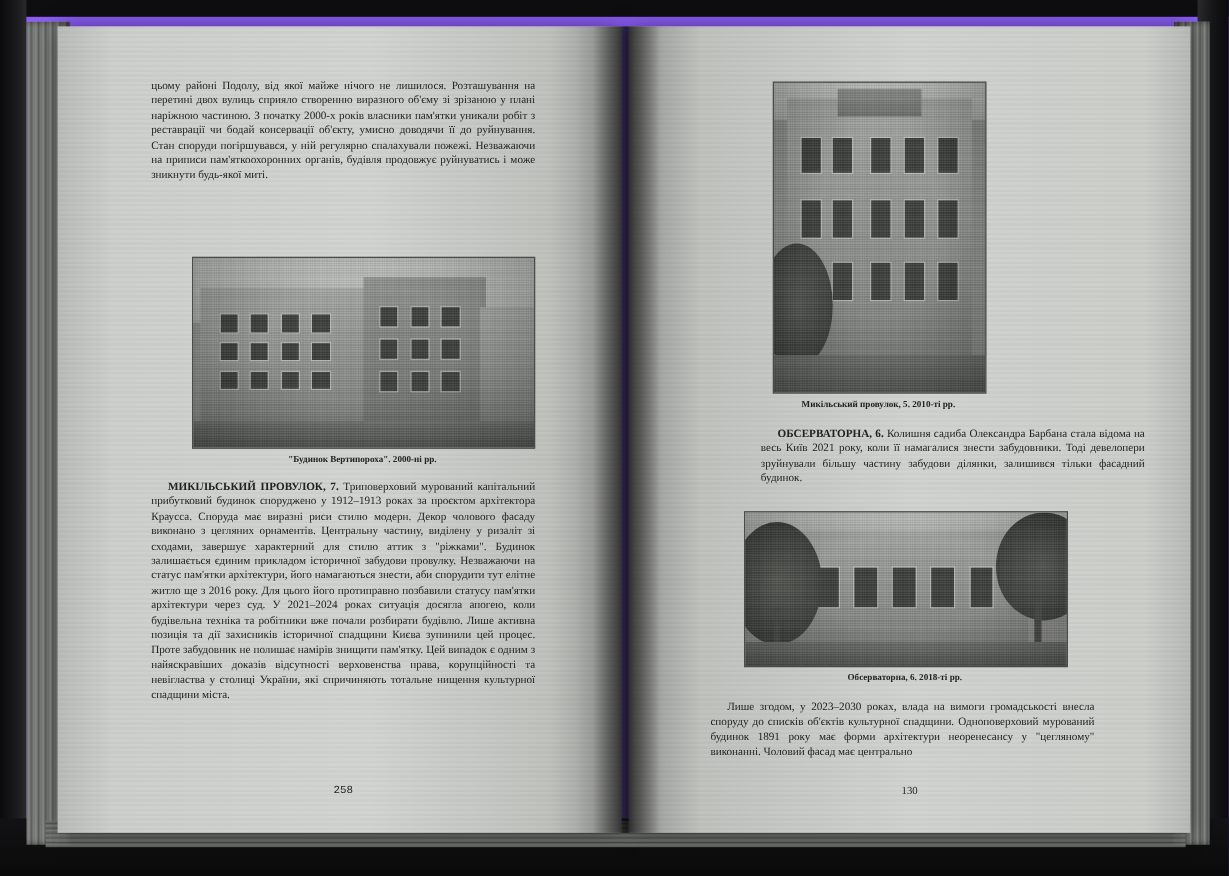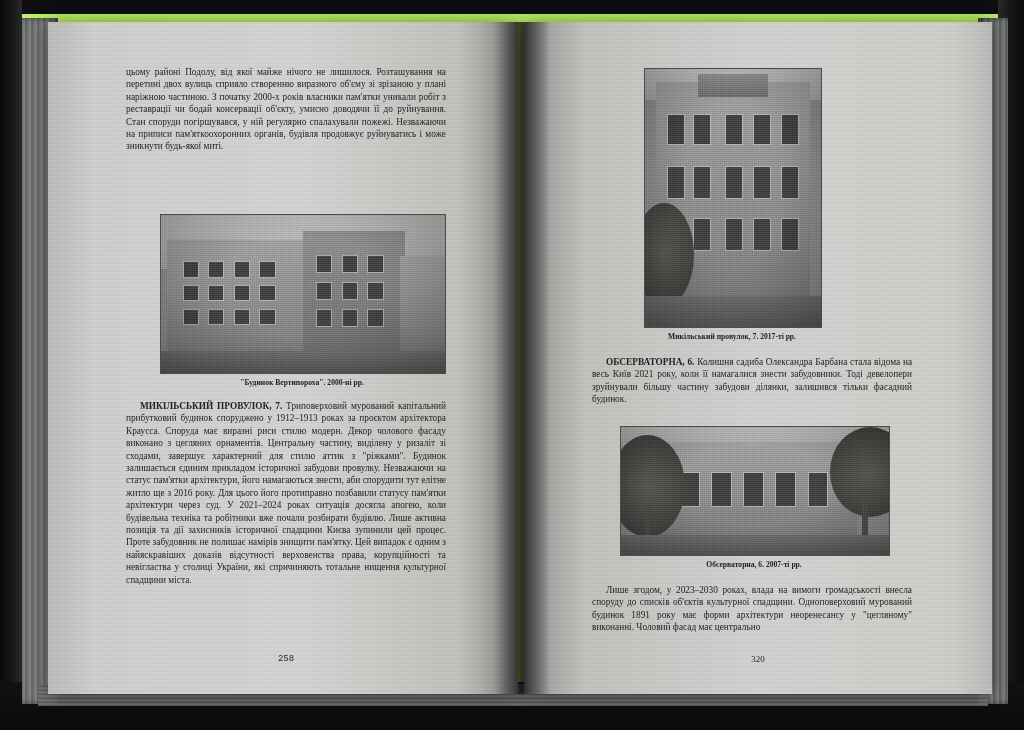--- a/index.html
+++ b/index.html
@@ -12,21 +12,21 @@
     height: 730px;
     overflow: hidden;
     font-family: "Liberation Serif", serif;
   }
 
   
   .scene {
     position: relative;
     width: 1024px;
     height: 730px;
-    background: #bef264;
+    background: #8b5cf6;
   }
 
   
   .desk-left {
     position: absolute;
     left: 0; top: 0;
     width: 22px; height: 730px;
     background: linear-gradient(90deg, #0a0a0b 0%, #1a1a1c 60%, #2a2a2c 100%);
   }
   .desk-right {
@@ -320,45 +320,45 @@
       <div class="win" style="left:28%; top:58%; width:9%; height:12%"></div>
       <div class="win" style="left:46%; top:58%; width:9%; height:12%"></div>
       <div class="win" style="left:62%; top:58%; width:9%; height:12%"></div>
       <div class="win" style="left:78%; top:58%; width:9%; height:12%"></div>
 
       <div class="tree" style="left:-6%; top:52%; width:34%; height:40%;"></div>
       <div class="ground" style="height:12%"></div>
       <div class="grain"></div>
       <div class="vign"></div>
     </div>
-    <div class="caption" style="left:636px; top:324px; width:176px;">Микільський провулок, 7. 2017-ті рр.</div>
-
-    <div class="col right-col" style="top:348px;">
+    <div class="caption" style="left:636px; top:324px; width:176px;">Микільський провулок, 5. 2010-ті рр.</div>
+
+    <div class="col right-col" style="top:348px;margin-left:42px;">
       <p class="indent"><b>ОБСЕРВАТОРНА, 6.</b> <span>Колишня садиба Олександра Барбана стала відома на весь Київ 2021 року, коли її намагалися знести забудовники. Тоді девелопери зруйнували більшу частину забудови ділянки, залишився тільки фасадний будинок.</span></p>
     </div>
 
     <div class="photo" style="left:612px; top:418px; width:268px; height:128px;">
       <div class="sky" style="height:18%"></div>
       <div class="bld" style="left:14%; top:12%; width:74%; height:72%;"></div>
       <div class="win" style="left:22%; top:36%; width:7%; height:26%"></div>
       <div class="win" style="left:34%; top:36%; width:7%; height:26%"></div>
       <div class="win" style="left:46%; top:36%; width:7%; height:26%"></div>
       <div class="win" style="left:58%; top:36%; width:7%; height:26%"></div>
       <div class="win" style="left:70%; top:36%; width:7%; height:26%"></div>
       <div class="tree" style="left:-4%; top:6%; width:28%; height:80%;"></div>
       <div class="trunk" style="left:9%; top:62%; width:2%; height:28%;"></div>
       <div class="tree" style="left:78%; top:0%; width:30%; height:70%;"></div>
       <div class="trunk" style="left:90%; top:52%; width:2%; height:34%;"></div>
       <div class="ground" style="height:16%"></div>
       <div class="grain"></div>
       <div class="vign"></div>
     </div>
-    <div class="caption" style="left:612px; top:552px; width:268px;">Обсерваторна, 6. 2007-ті рр.</div>
+    <div class="caption" style="left:612px; top:552px; width:268px;">Обсерваторна, 6. 2018-ті рр.</div>
 
     <div class="col right-col" style="top:576px;">
       <p class="indent">Лише згодом, у 2023–2030 роках, влада на вимоги громадськості внесла споруду до списків об'єктів культурної спадщини. Одноповерховий мурований будинок 1891 року має форми архітектури неоренесансу у "цегляному" виконанні. Чоловий фасад має центрально</p>
     </div>
 
-    <div class="folio" style="left:720px; top:646px;">320</div>
+    <div class="folio" style="left:720px; top:646px;">130</div>
 
     <div class="gutter"></div>
   </div>
 </div>
 
 </body></html>

